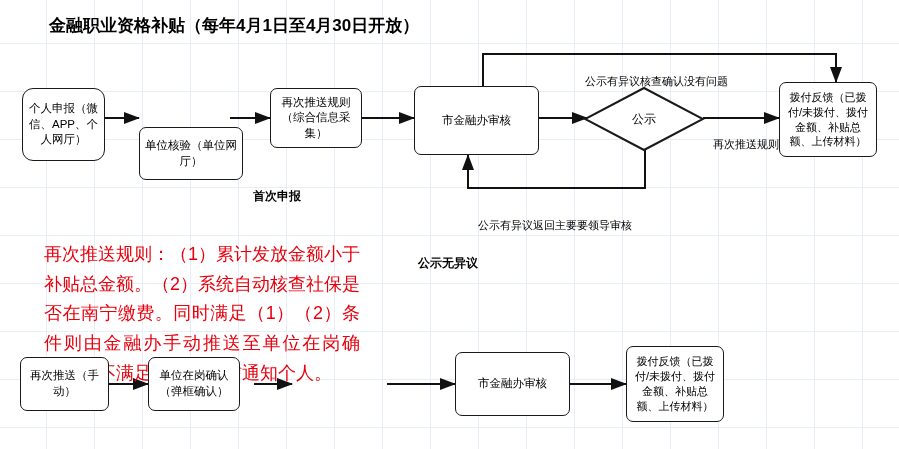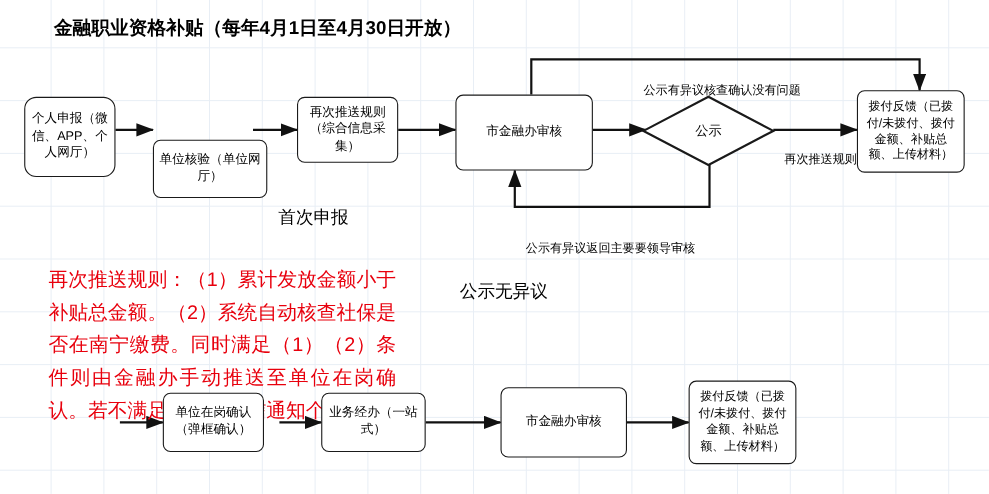--- a/index.html
+++ b/index.html
@@ -41,22 +41,22 @@
   }
   .title {
     position: absolute;
     font-size: 17px;
     font-weight: bold;
     color: #000000;
     white-space: nowrap;
   }
   .section-title {
     position: absolute;
-    font-size: 16px;
-    font-weight: normal;
+    font-size: 12px;
+    font-weight: bold;
     color: #000000;
     white-space: nowrap;
   }
   .note {
     position: absolute;
     color: #e8000d;
     font-size: 18px;
     line-height: 1.65;
     text-align: justify;
     font-weight: 500;
@@ -141,18 +141,18 @@
     </svg>
     <div class="dlabel">公示</div>
   </div>
 
   <div class="node" style="left:779px; top:82px; width:98px; height:75px; font-size:11px;">拨付反馈（已拨付/未拨付、拨付金额、补贴总额、上传材料）</div>
 
   <div class="edge-label" style="left:585px; top:42px;">公示有异议核查确认没有问题</div>
   <div class="edge-label" style="left:713px; top:105px;">再次推送规则</div>
   <div class="edge-label" style="left:478px; top:186px;">公示有异议返回主要要领导审核</div>
 
+  <div class="node" style="left:20px; top:357px; width:89px; height:54px;">再次推送（手动）</div>
   <div class="node" style="left:148px; top:357px; width:92px; height:54px;">单位在岗确认（弹框确认）</div>
-  <div class="node" style="left:292px; top:357px; width:95px; height:54px;">业务经办（一站式）</div>
   <div class="node" style="left:455px; top:352px; width:115px; height:64px;">市金融办审核</div>
   <div class="node" style="left:626px; top:346px; width:98px; height:76px; font-size:11px;">拨付反馈（已拨付/未拨付、拨付金额、补贴总额、上传材料）</div>
 
 </div>
 
 </body></html>

